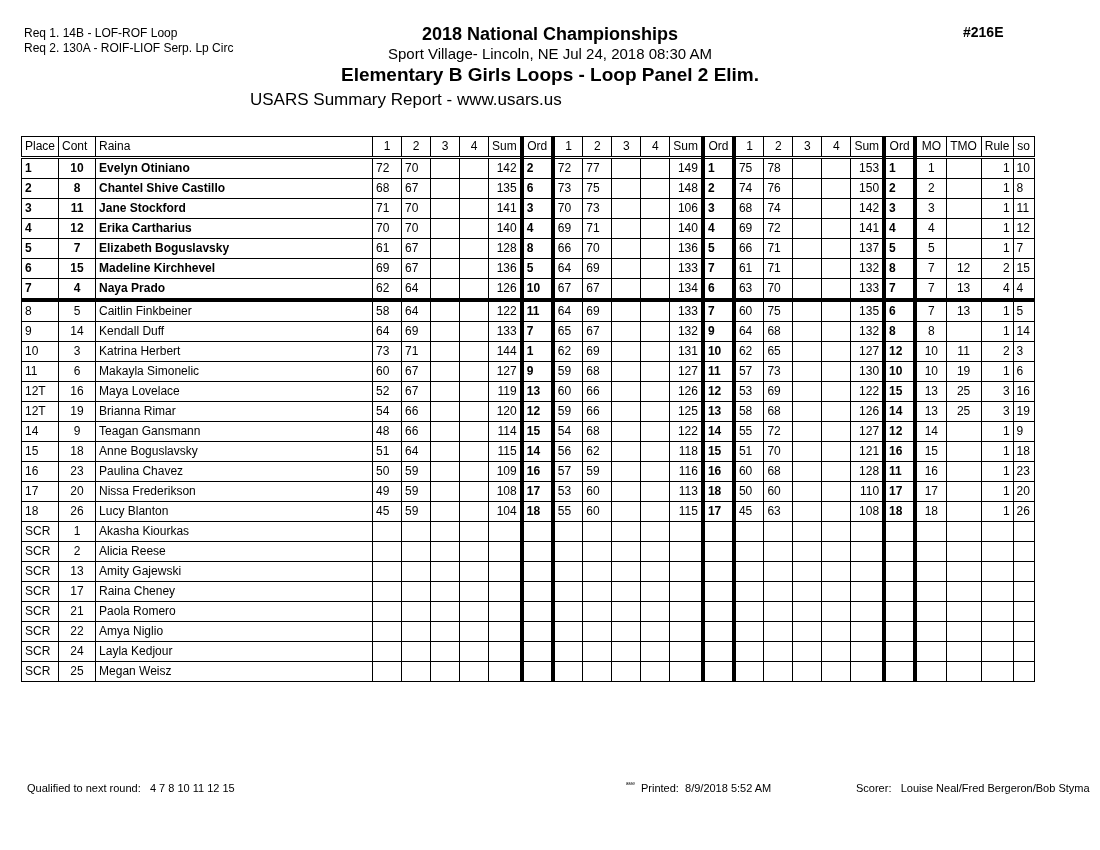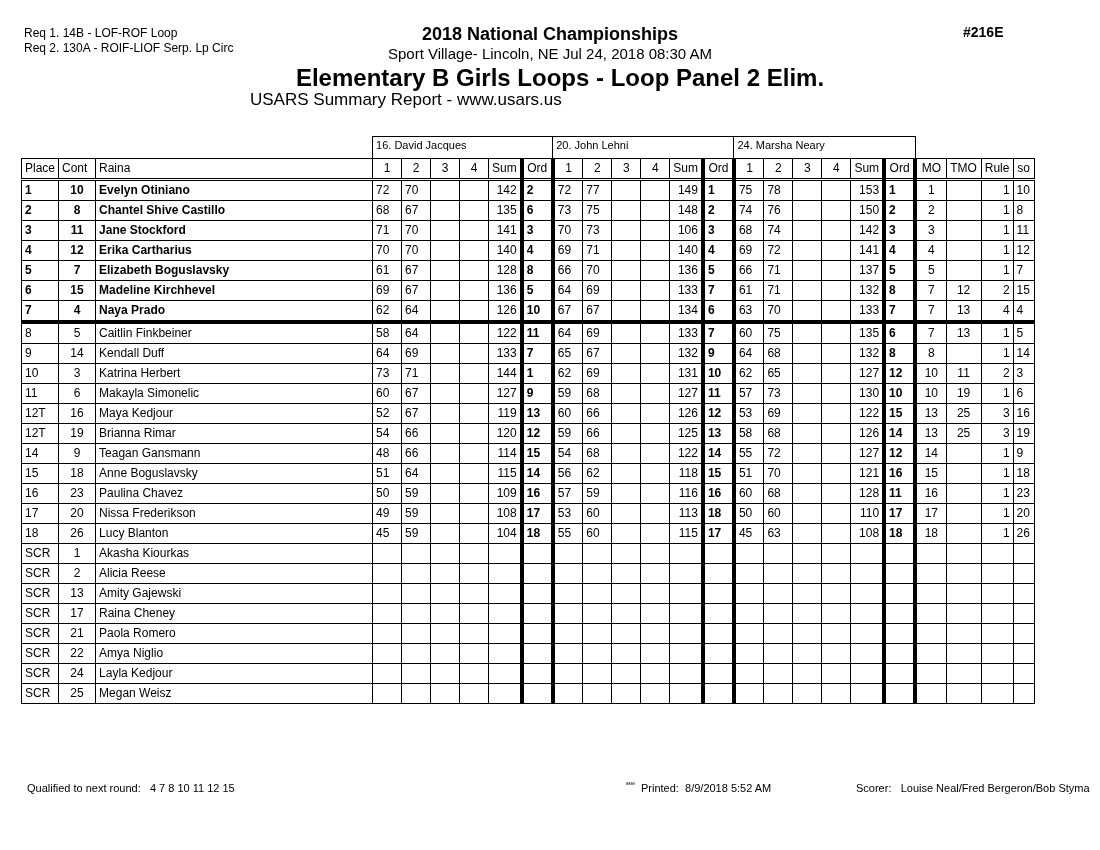--- a/index.html
+++ b/index.html
@@ -1,21 +1,21 @@
 <!DOCTYPE html>
 <html><head>
 <meta charset="utf-8">
 <style>
   html, body { margin:0; padding:0; background:#ffffff; }
   body { width:1100px; height:850px; position:relative; font-family:"Liberation Sans", sans-serif; color:#000; overflow:hidden; }
   .abs { position:absolute; white-space:nowrap; }
   .req { left:24px; font-size:12px; line-height:14px; }
   .t1 { top:24px; left:250px; width:600px; text-align:center; font-size:18px; font-weight:bold; }
   .t2 { top:45px; left:250px; width:600px; text-align:center; font-size:15px; }
-  .t3 { top:64px; left:260px; width:600px; text-align:center; font-size:24px; font-weight:bold; }
+  .t3 { top:64px; left:250px; width:600px; text-align:center; font-size:19px; font-weight:bold; }
   .t4 { top:90px; left:250px; width:600px; text-align:left; font-size:17px; }
   .evno { top:24px; left:963px; font-size:14px; font-weight:bold; }
 
   table.grid { position:absolute; left:21px; top:136px; border-collapse:collapse; table-layout:fixed; font-size:12px; }
   table.grid td { border:1px solid #000; padding:0 3px; height:19px; line-height:19px; overflow:hidden; white-space:nowrap; }
   table.grid tr.judges td { height:20px; line-height:14px; vertical-align:top; padding-top:1px; font-size:11px; }
   table.grid tr.judges td.blank { border:none; }
   table.grid tr.hdr td { border-bottom:3px double #000; }
   table.grid td.r { text-align:right; }
   table.grid td.c { text-align:center; }
@@ -60,27 +60,20 @@
       <col style="width:29px">
       <col style="width:29px">
       <col style="width:32px">
       <col style="width:31px">
     <col style="width:31px">
       <col style="width:35px">
       <col style="width:32px">
       <col style="width:21px">
   </colgroup>
   <tbody id="grid-body">
-    <tr class="judges">
-      <td class="blank" colspan="3"></td>
-      <td colspan="6">16.  David Jacques</td>
-      <td colspan="6">20.  John Lehni</td>
-      <td colspan="6">24.  Marsha Neary</td>
-      <td class="blank" colspan="4"></td>
-    </tr>
     <tr class="hdr">
       <td>Place</td>
       <td>Cont</td>
       <td>Raina</td>
       <td class="c">1</td>
       <td class="c">2</td>
       <td class="c">3</td>
       <td class="c">4</td>
       <td class="c">Sum</td>
       <td class="c thickL">Ord</td>
@@ -394,21 +387,21 @@
         <td class="r">130</td>
         <td class="b thickL">10</td>
         <td class="c thickL">10</td>
         <td class="c">19</td>
         <td class="r">1</td>
         <td>6</td>
       </tr>
       <tr>
         <td class="bt">12T</td>
         <td class="c bt">16</td>
-        <td class="bt">Maya Kedjour</td>
+        <td class="bt">Maya Lovelace</td>
         <td>52</td>
         <td>67</td>
         <td></td>
         <td></td>
         <td class="r">119</td>
         <td class="b thickL">13</td>
         <td class="thickL">60</td>
         <td>66</td>
         <td></td>
         <td></td>

